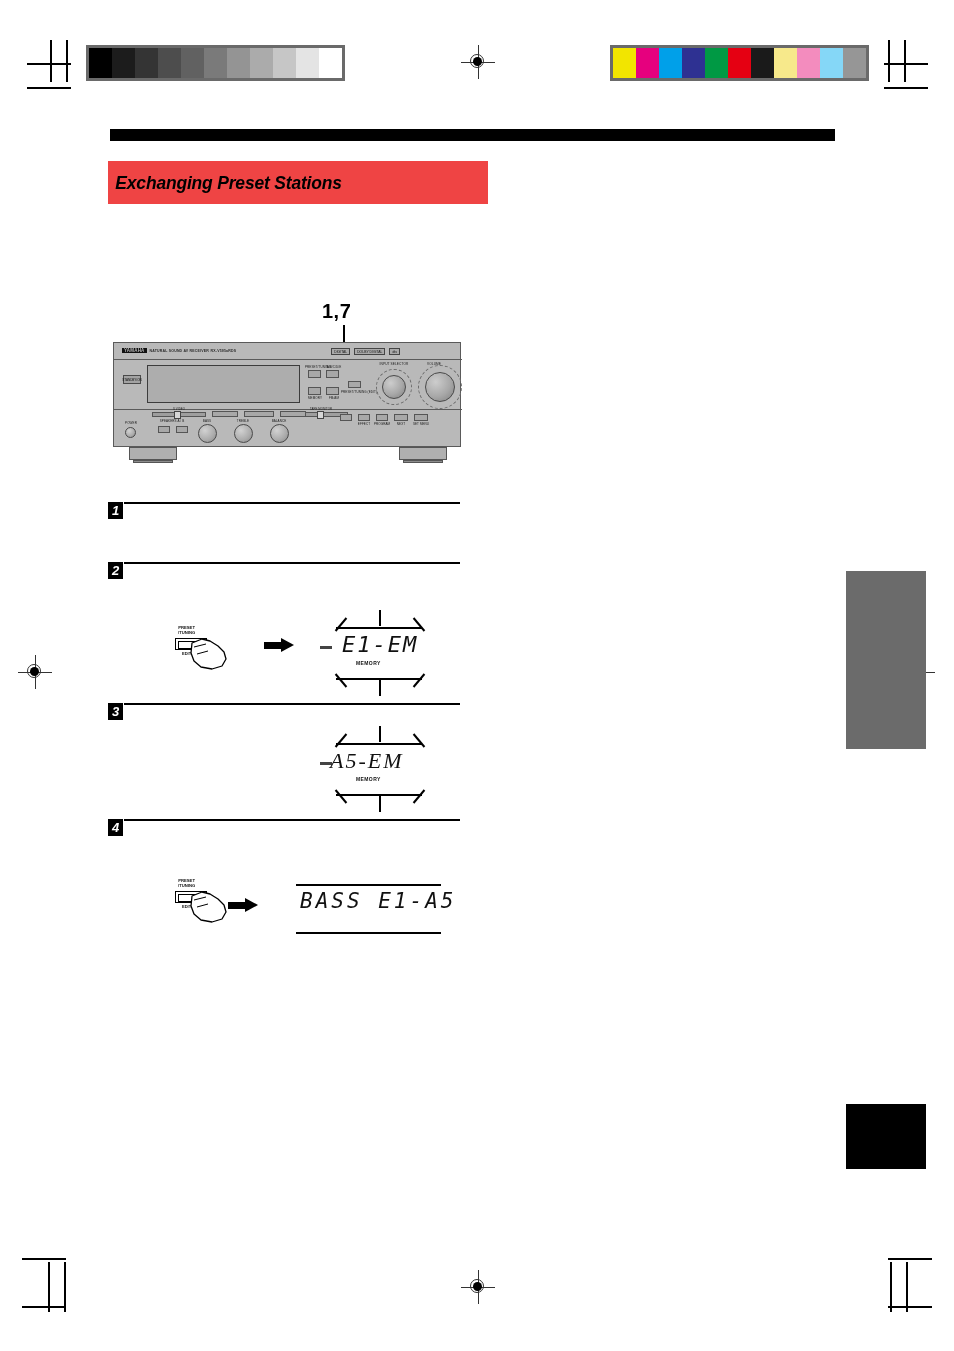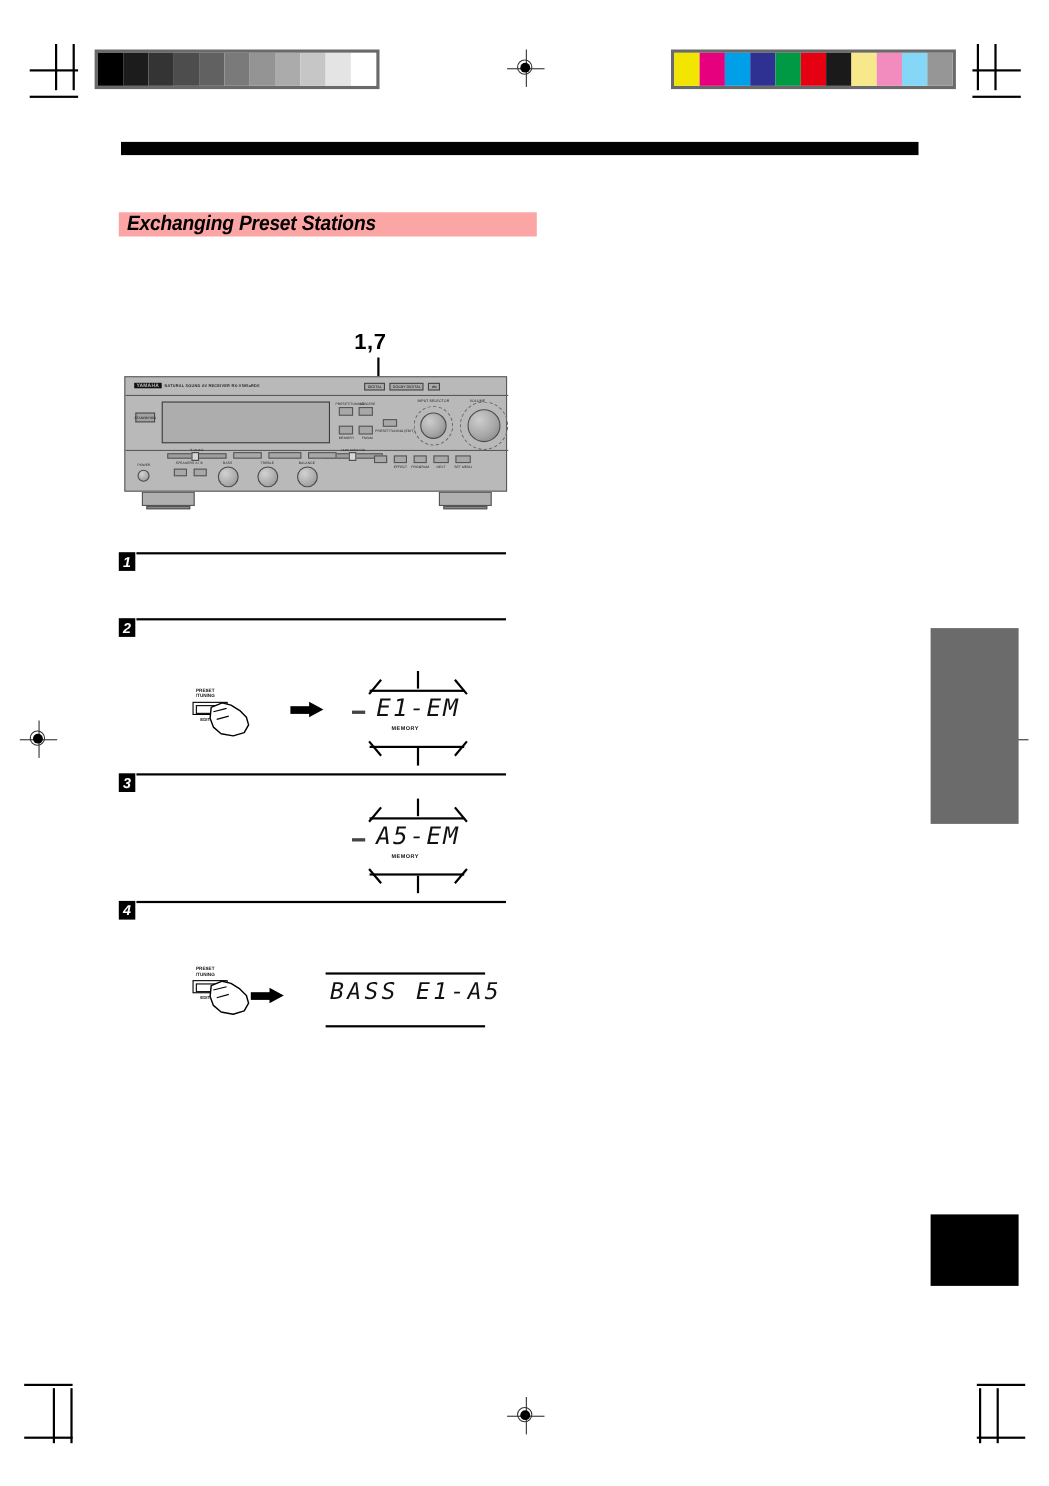--- a/index.html
+++ b/index.html
@@ -78,25 +78,24 @@
   
   #top-rule {
     position: absolute;
     left: 110px; top: 129px;
     width: 725px; height: 12px;
     background: #000;
   }
   #section-title {
     position: absolute;
     left: 108px; top: 161px;
-    width: 380px; height: 22px;
-    background: #fca5a5;
+    width: 380px; height: 43px;
+    background: #ef4444;
     display: flex;
     align-items: center;
-    margin-top: 32px;
   }
   #section-title span {
     font-family: "Liberation Sans Narrow", "Liberation Sans", sans-serif;
     font-style: italic;
     font-weight: bold;
     font-size: 19px;
     letter-spacing: -0.2px;
     color: #000;
     padding-left: 8px;
     transform: scaleX(0.92);
@@ -576,21 +575,21 @@
 
 <div class="step-head" style="top:703px;">
   <div class="step-num">3</div>
   <div class="step-rule"></div>
 </div>
 
 <div class="abs" style="left:300px; top:728px; width:140px; height:80px;">
   <div class="lcd-topline" style="left:36px; top:15px; width:86px;"></div>
   <div class="lcd-botline" style="left:36px; top:66px; width:86px;"></div>
   <div class="lcd-dash" style="left:20px; top:34px;"></div>
-  <div class="lcd" style="left:42px; top:20px;">A5-EM</div>
+  <div class="lcd" style="left:30px; top:20px;font-family:Liberation Serif, serif;">A5-EM</div>
   <div class="lcd-memory" style="left:56px; top:48px;">MEMORY</div>
   <div class="flash-ray" style="left:79px; top:-2px; height:16px;"></div>
   <div class="flash-ray" style="left:79px; top:68px; height:16px;"></div>
   <div class="flash-ray" style="left:40px; top:4px; height:17px; transform:rotate(40deg);"></div>
   <div class="flash-ray" style="left:118px; top:4px; height:17px; transform:rotate(-40deg);"></div>
   <div class="flash-ray" style="left:40px; top:60px; height:17px; transform:rotate(-40deg);"></div>
   <div class="flash-ray" style="left:118px; top:60px; height:17px; transform:rotate(40deg);"></div>
 </div>
 
 <div class="step-head" style="top:819px;">

